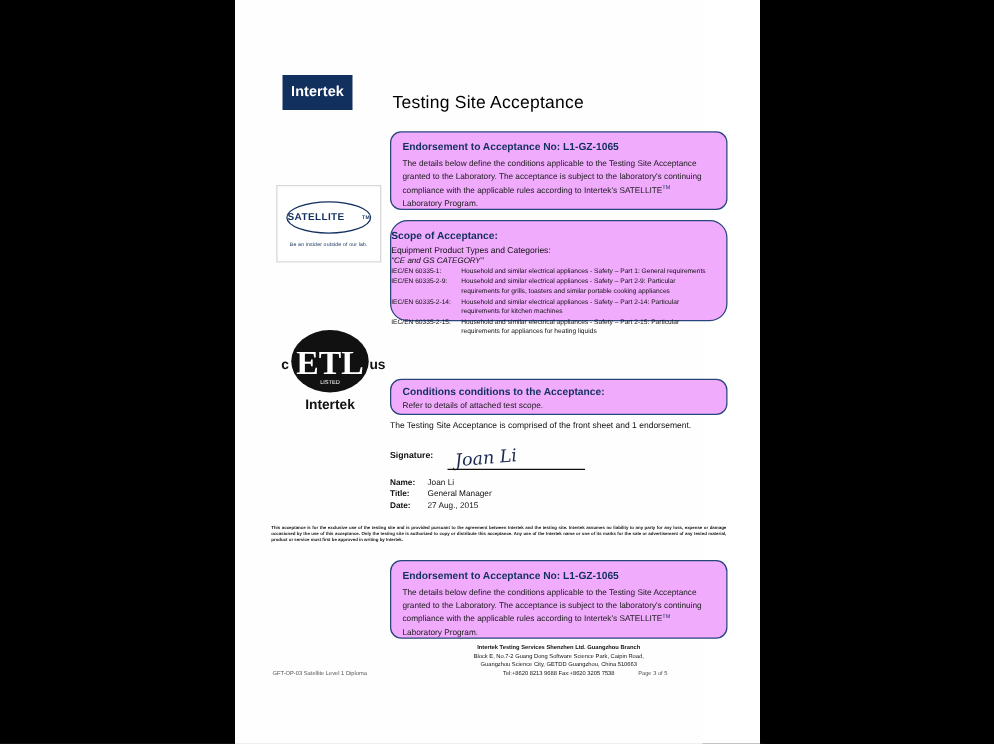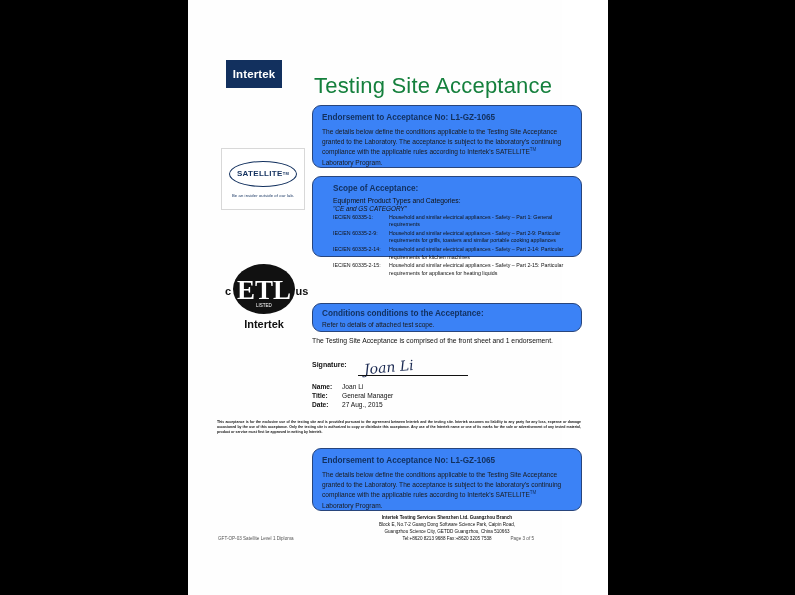--- a/index.html
+++ b/index.html
@@ -42,31 +42,31 @@
     font-weight: bold;
     letter-spacing: 0.1px;
     display: flex;
     align-items: center;
     justify-content: center;
   }
   .doc-title {
     position: absolute;
     left: 126px;
     top: 73px;
-    font-size: 22px;
-    color: #15803d;
+    font-size: 14px;
+    color: #000000;
     font-weight: normal;
     letter-spacing: 0.2px;
   }
   
   .panel {
     position: absolute;
     border: 1px solid #28457c;
     border-radius: 9px;
-    background: #3b82f6;
+    background: #f0abfc;
     box-sizing: border-box;
   }
   .panel-title {
     color: #12305e;
     font-weight: bold;
     font-size: 8.2px;
   }
   .panel-body {
     color: #1a1a1a;
     font-size: 6.6px;
@@ -85,21 +85,22 @@
     height: 63px;
     padding: 7px 9px 0 9px;
   }
   #endorsement-1 .panel-body { margin-top: 5px; }
   
   #scope-panel {
     left: 124px;
     top: 176px;
     width: 270px;
     height: 81px;
-    padding: 7px 9px 0 20px;
+    padding: 7px 9px 0 0;
+    border-radius: 14px;
   }
   .scope-sub {
     font-size: 6.8px;
     color: #111;
     margin-top: 4px;
   }
   .scope-cat {
     font-size: 6.4px;
     color: #111;
     font-style: italic;
@@ -138,21 +139,21 @@
     align-items: center;
     justify-content: center;
   }
   .satellite-oval {
     border: 1.4px solid #12305e;
     border-radius: 50%;
     width: 66px;
     height: 24px;
     display: flex;
     align-items: center;
-    justify-content: center;
+    justify-content: space-between;
     color: #12305e;
     font-size: 8px;
     font-weight: bold;
     letter-spacing: 0.3px;
   }
   .satellite-oval .sup { font-size: 4px; }
   .satellite-tag {
     margin-top: 6px;
     font-size: 4.2px;
     color: #12305e;

